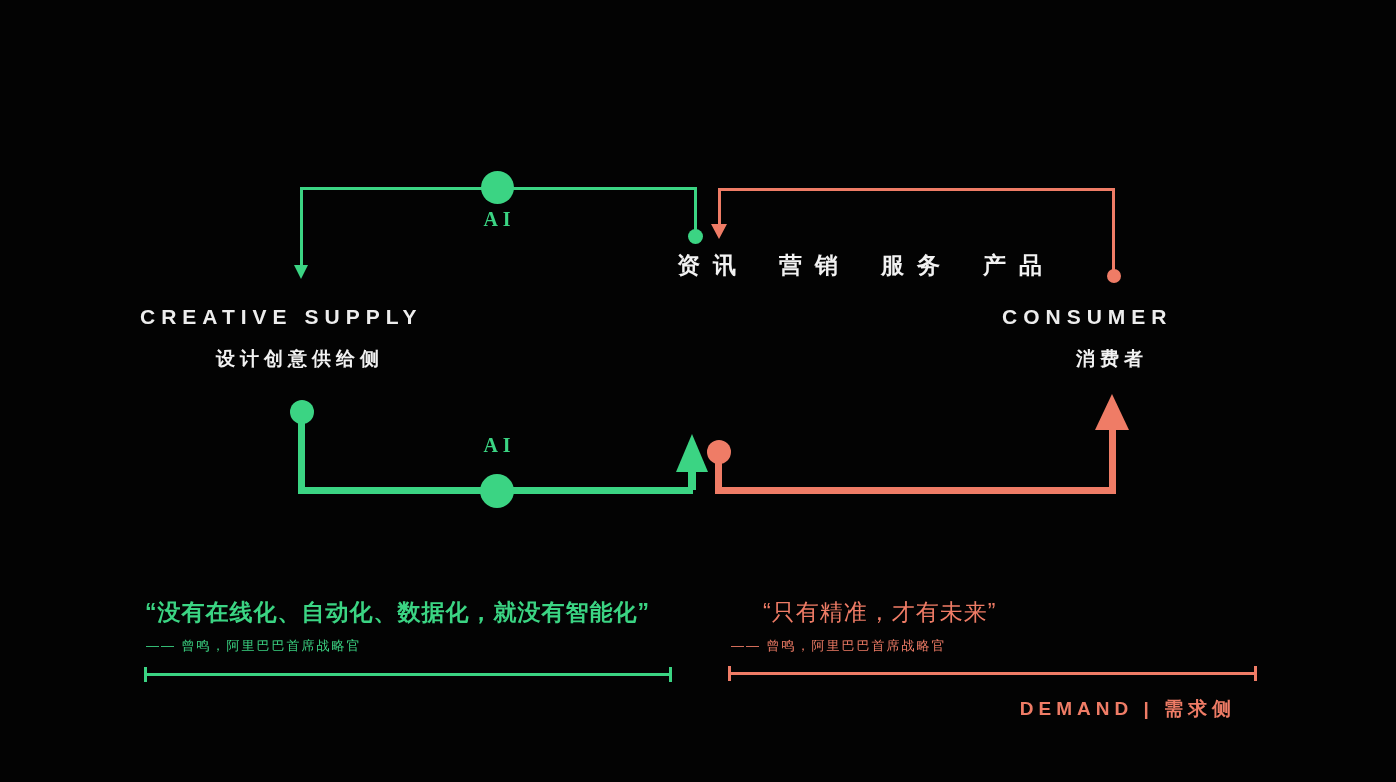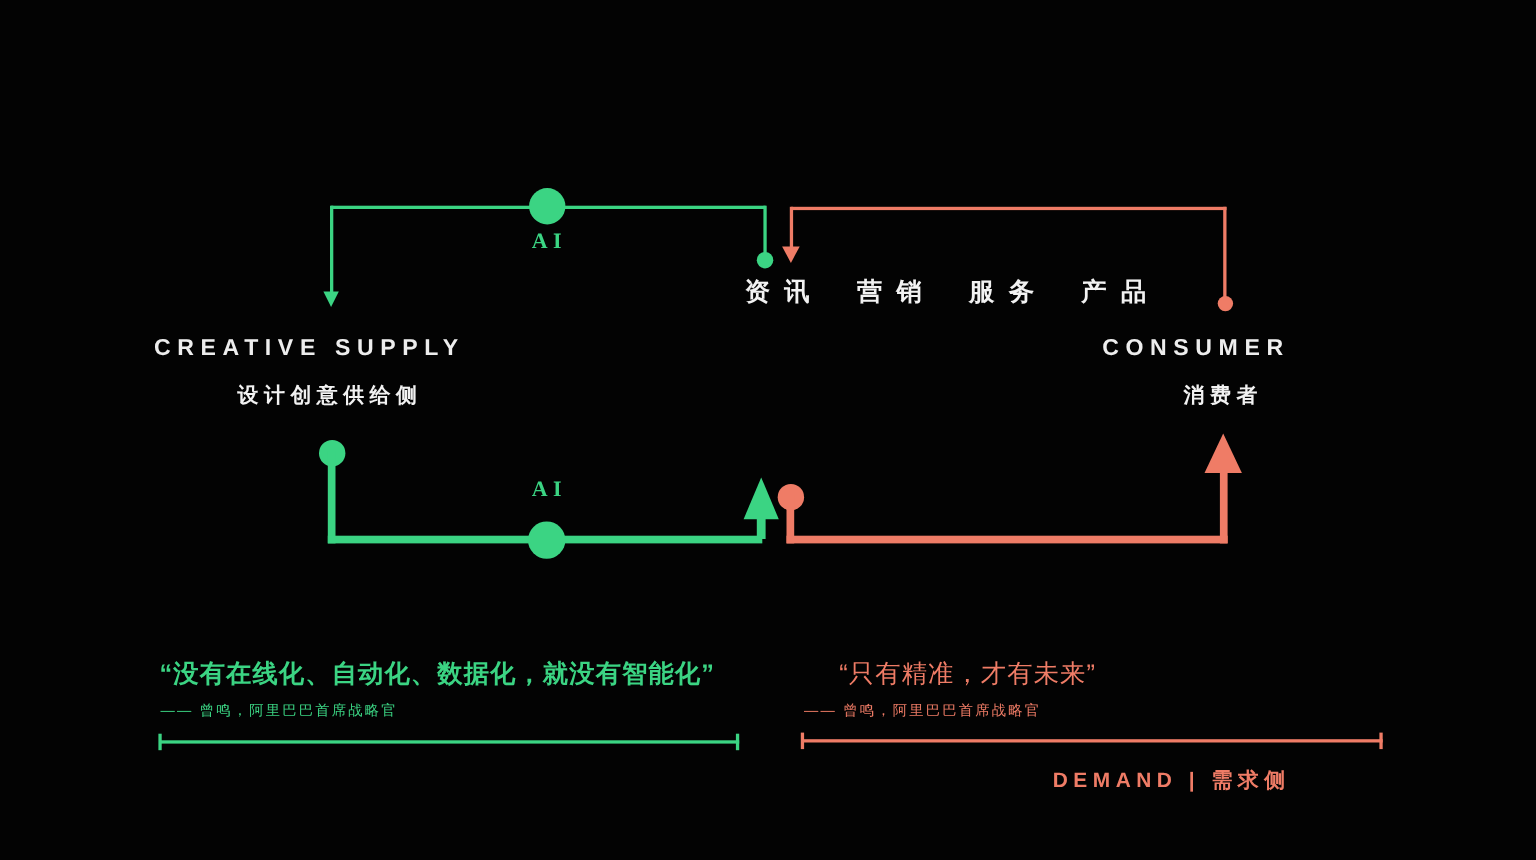--- a/index.html
+++ b/index.html
@@ -49,21 +49,21 @@
     left:851px;top:272px;width:132px;height:132px;border:3px solid var(--salmon);
     border-radius:50%;display:flex;flex-direction:column;align-items:center;
     justify-content:center;color:var(--salmon);font-size:19px;font-weight:600;
     line-height:1.55;letter-spacing:1px;box-sizing:border-box;
   }
   .quote-g{left:145px;top:597px;color:var(--green);font-size:23px;font-weight:700;letter-spacing:1px;white-space:nowrap;}
   .quote-r{left:730px;top:597px;color:var(--salmon);font-size:23px;font-weight:400;letter-spacing:1px;white-space:nowrap;margin-left:33px;}
   .attr-g{left:146px;top:637px;color:var(--green);font-size:13px;letter-spacing:2px;white-space:nowrap;}
   .attr-r{left:731px;top:637px;color:var(--salmon);font-size:13px;letter-spacing:2px;white-space:nowrap;}
   .axis-label-g{left:143px;top:696px;color:var(--green);font-size:19px;font-weight:600;letter-spacing:5px;white-space:nowrap;}
-  .axis-label-r{left:957px;top:696px;width:300px;color:var(--salmon);font-size:19px;font-weight:600;letter-spacing:5px;white-space:nowrap;}
+  .axis-label-r{left:936px;top:696px;width:300px;text-align:right;color:var(--salmon);font-size:19px;font-weight:600;letter-spacing:5px;white-space:nowrap;}
 </style>
 </head>
 <body>
 
 <div class="slide">
 
 
   <div class="abs gfill" style="left:301px;top:187px;width:395px;height:3px;"></div>
   <div class="abs gfill" style="left:300px;top:187px;width:3px;height:79px;"></div>
   <div class="abs tri tri-down-g" style="left:294px;top:265px;"></div>

